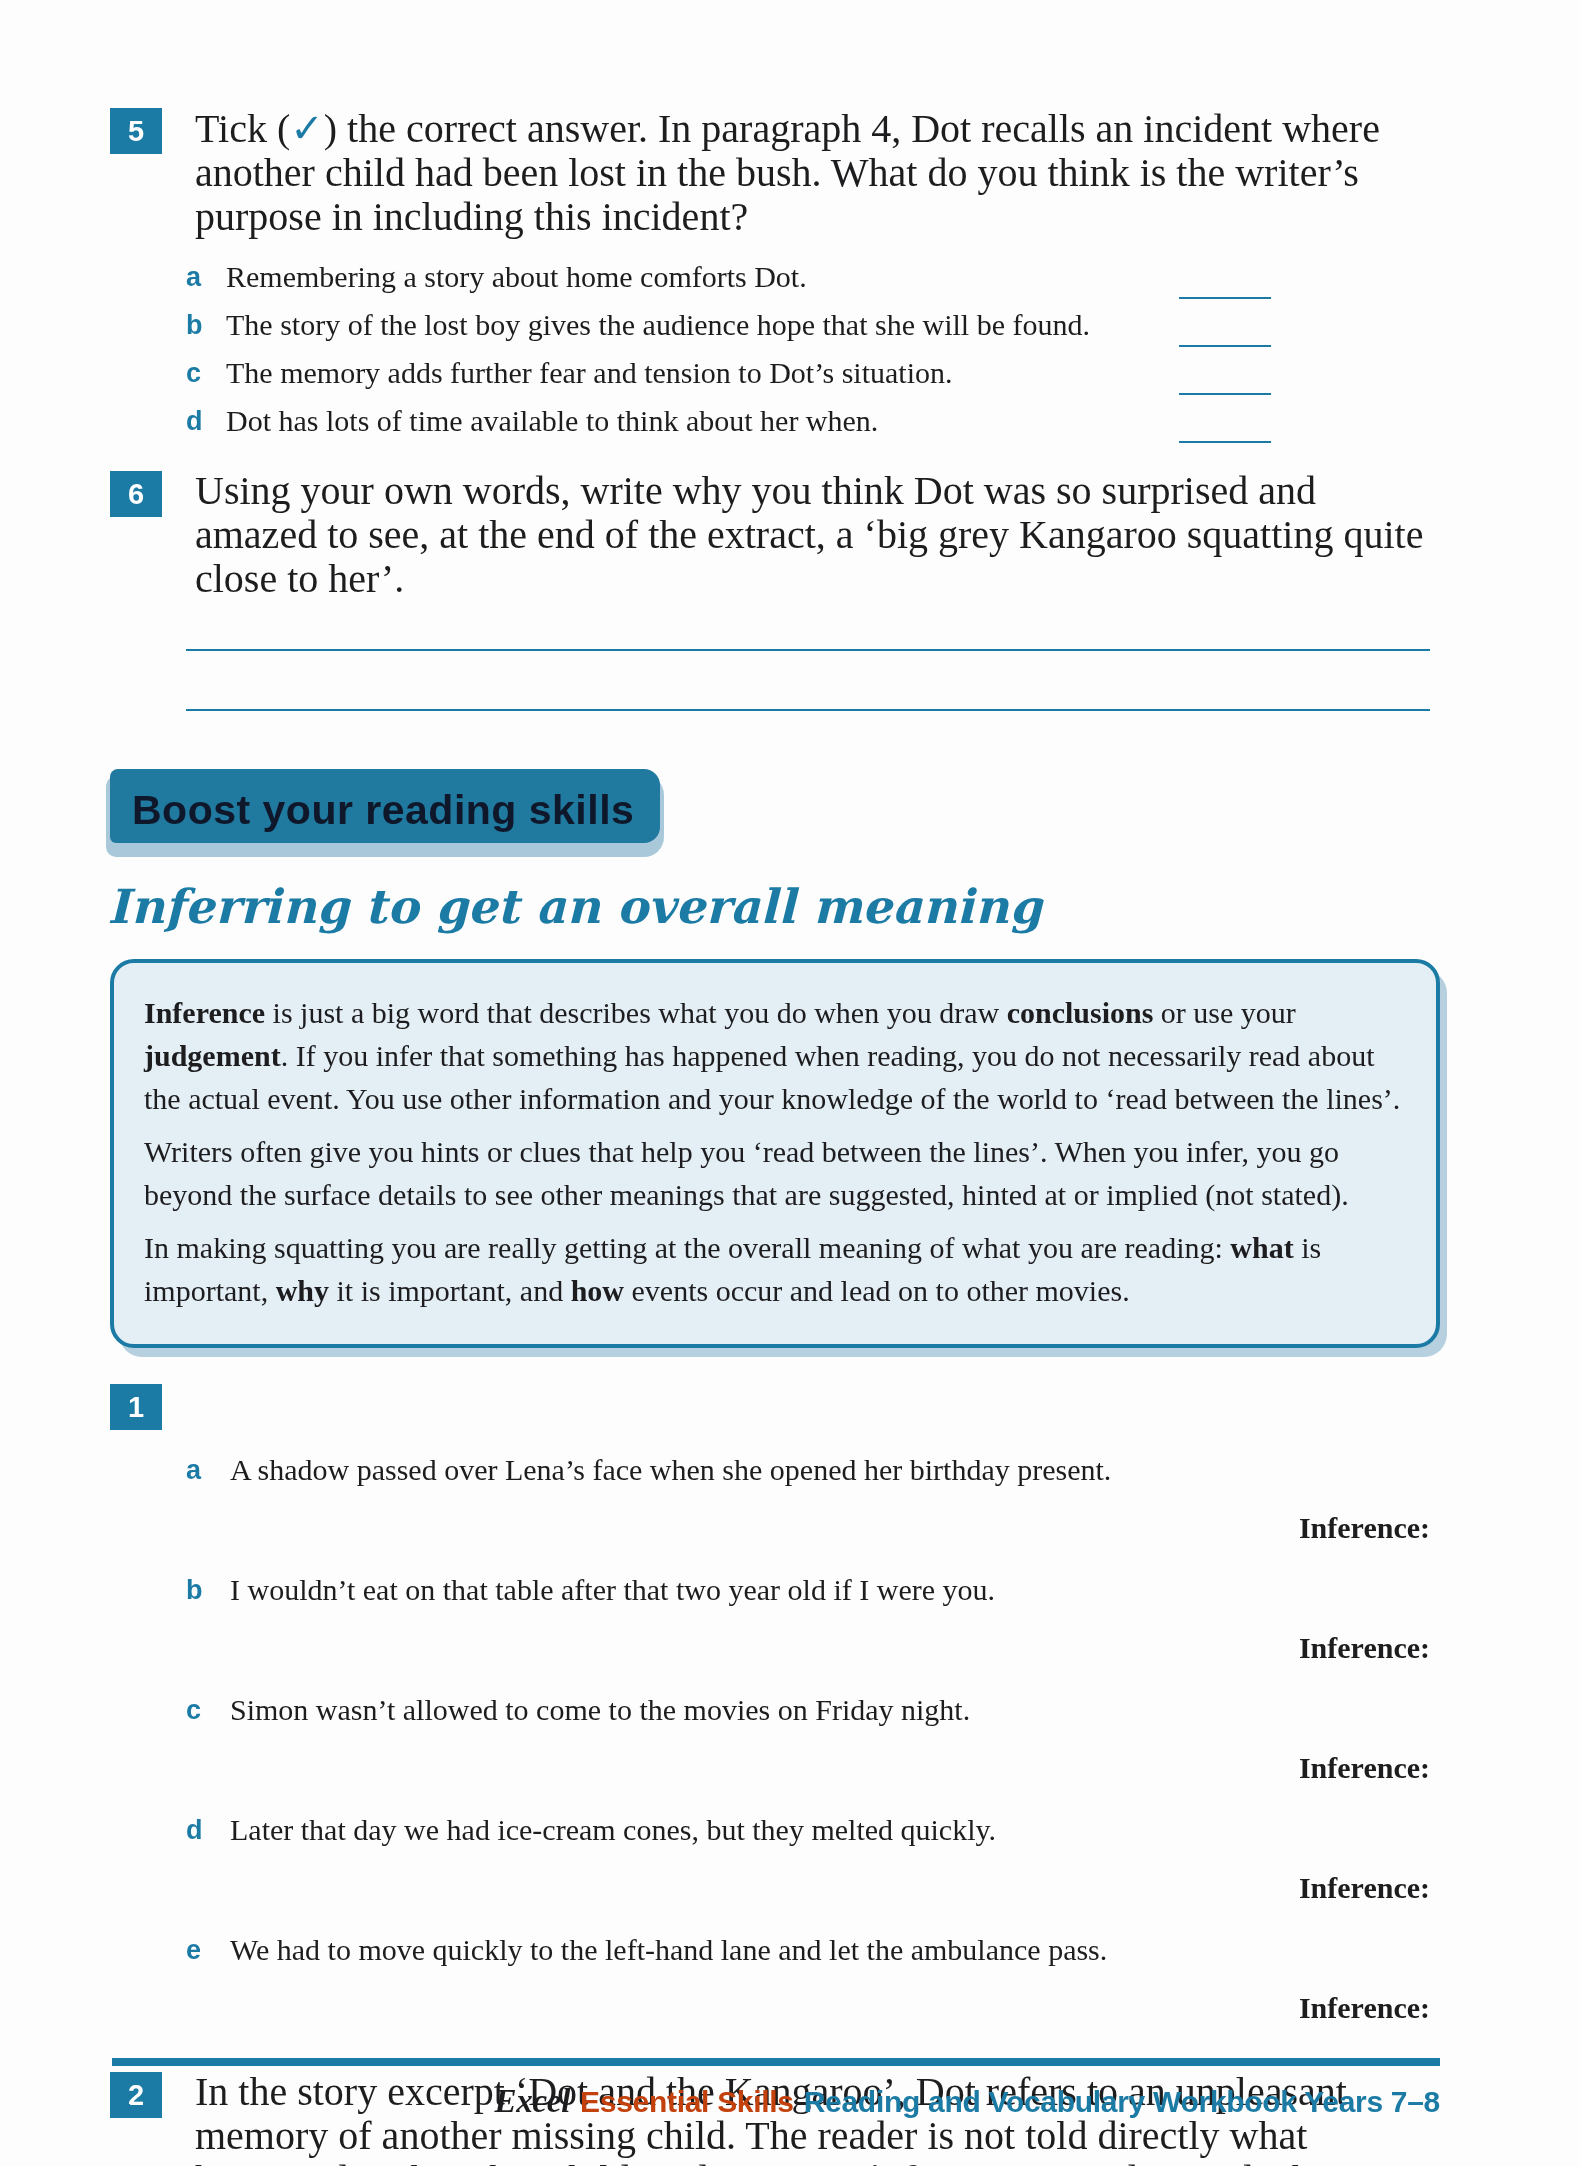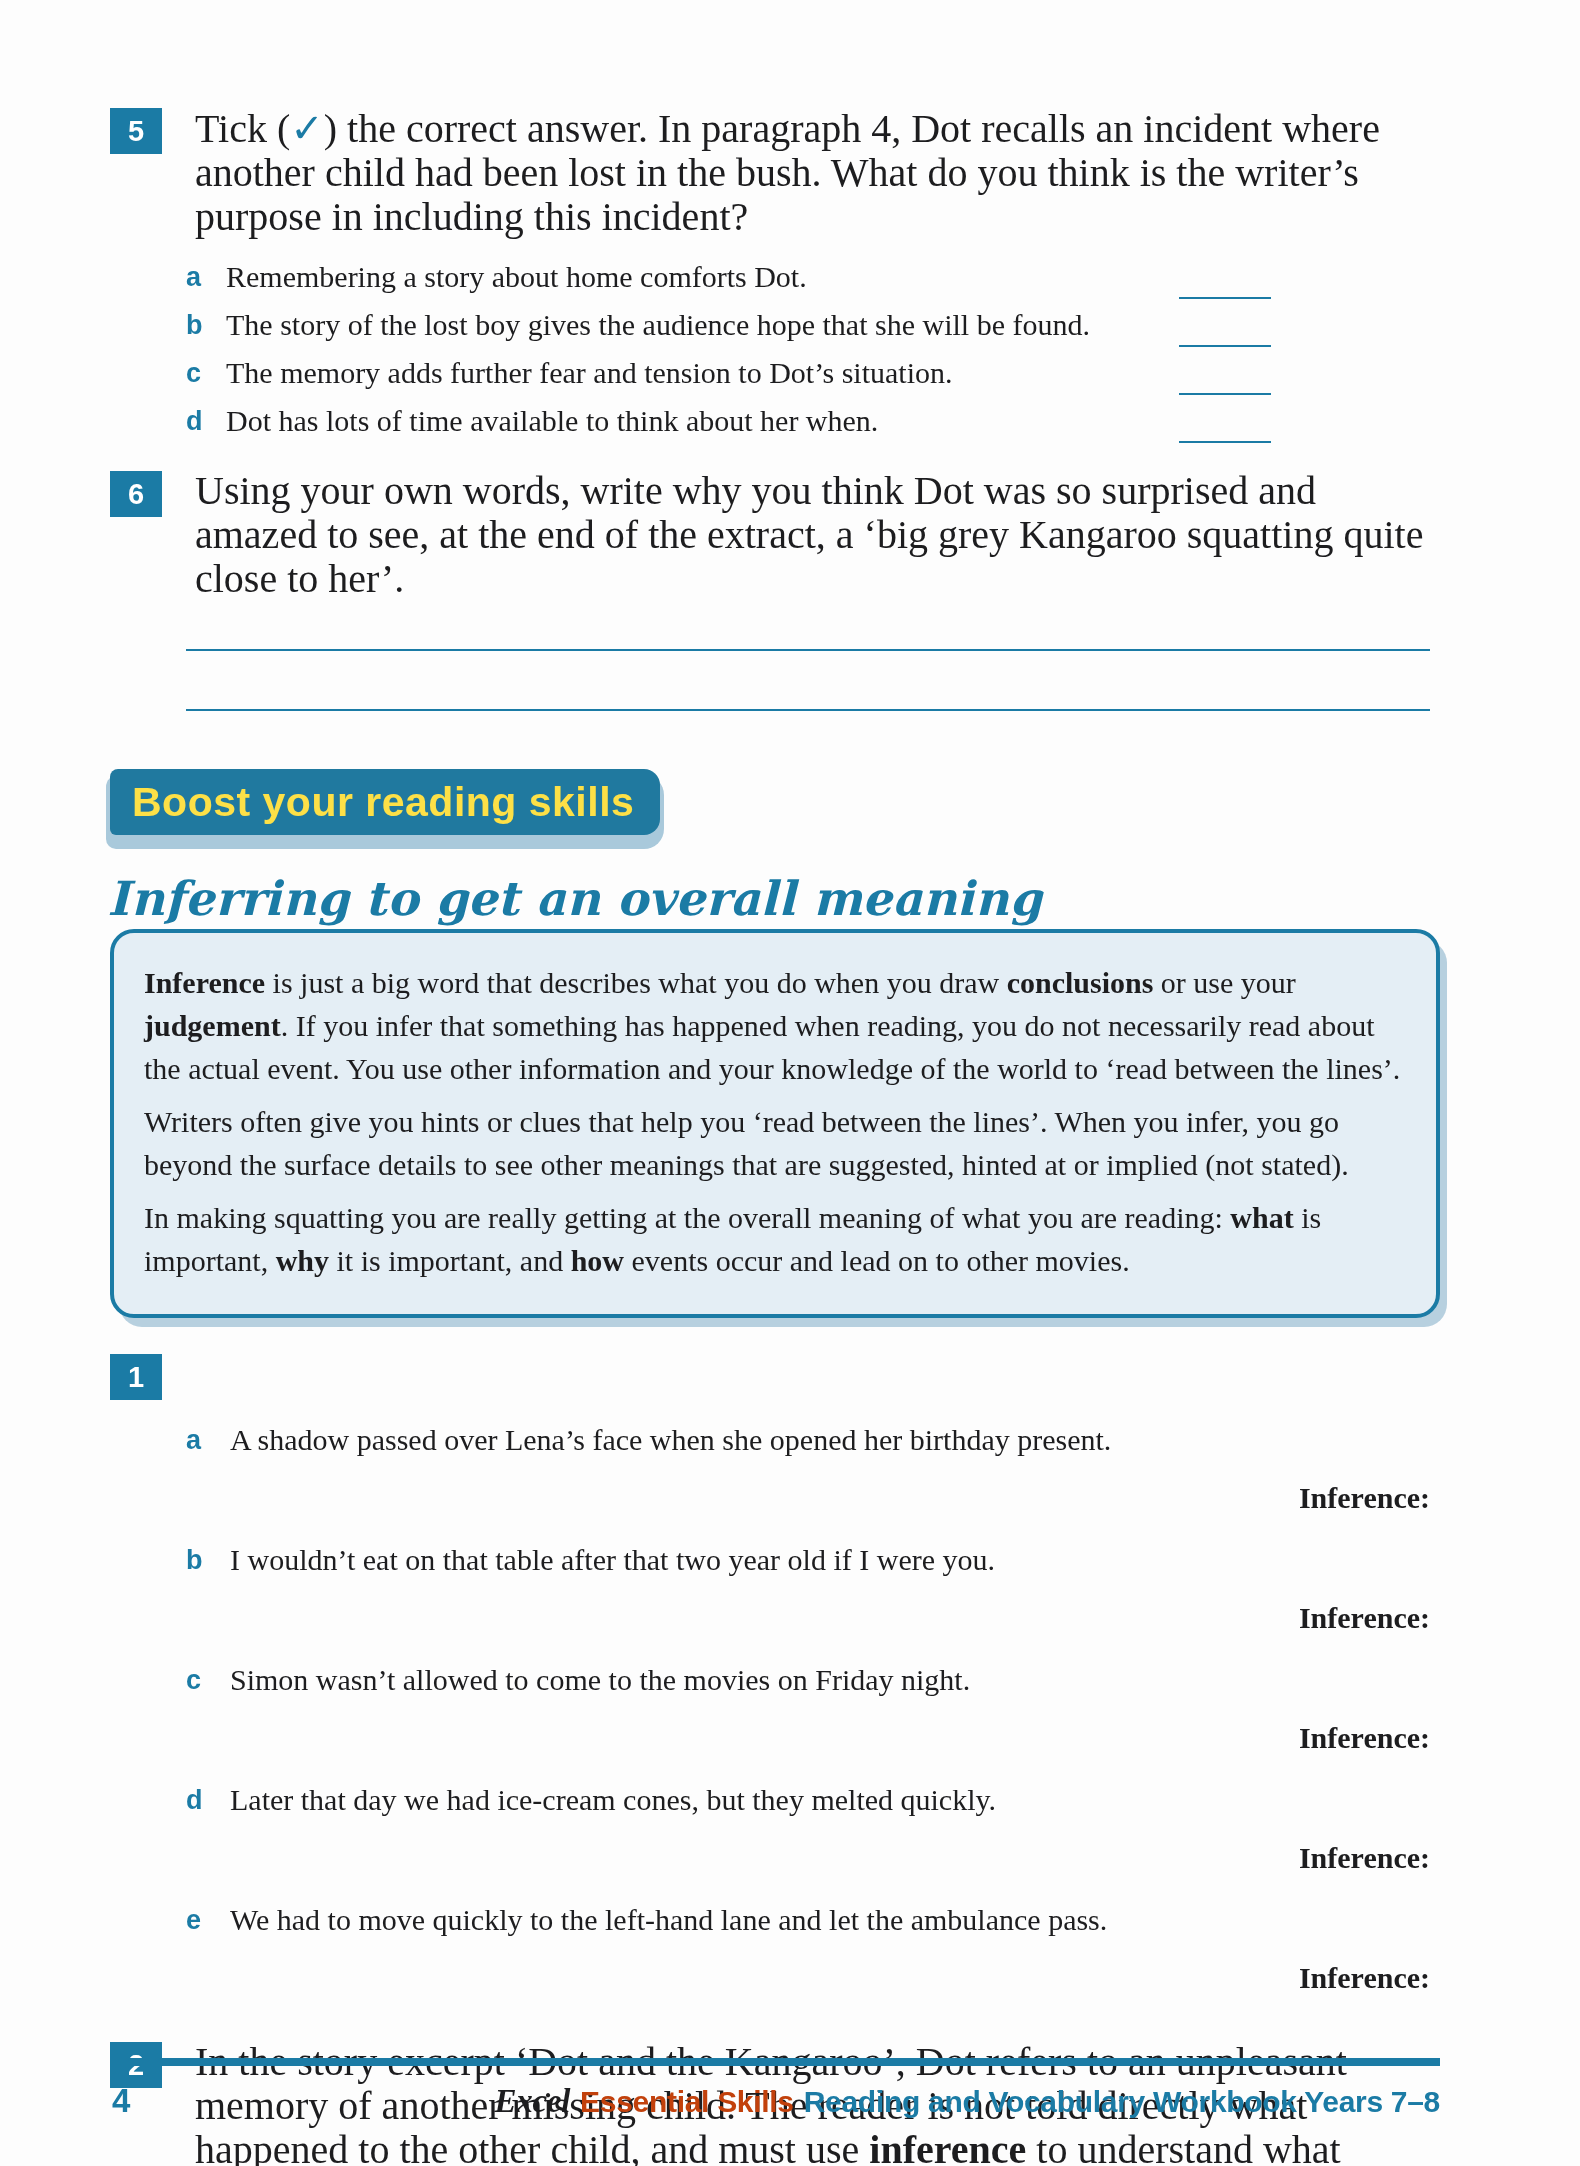--- a/index.html
+++ b/index.html
@@ -46,41 +46,42 @@
   
   .write-line{margin-left:76px;width:1244px;border-top:2px solid var(--teal);height:0;}
   .write-line.first{margin-top:48px;}
   .write-line.second{margin-top:58px;}
 
   
   .banner{
     display:inline-block;
     margin:58px 0 0 0;
     background:var(--banner);
-    color:#fde047;
+    color:#0f172a;
     font-family:"Liberation Sans",sans-serif;font-weight:bold;font-size:41px;
-    line-height:66px;padding:0 26px 0 22px;
+    line-height:66px;padding:8px 26px 0 22px;
     border-radius:8px 16px 16px 6px;
     box-shadow:0 10px 0 4px var(--banner-shadow);
     letter-spacing:.5px;
   }
 
   
   .script-heading{
     margin-top:34px;
     font-family:"DejaVu Serif",serif;
     font-style:italic;font-weight:600;
     font-size:47px;line-height:60px;
     color:var(--teal);
     transform:skewX(-3deg);
     transform-origin:left bottom;
   }
 
   
   .info-box{
+    margin-top:22px;
     width:1330px;
     background:var(--info-bg);
     border:4px solid var(--teal);
     border-radius:24px;
     box-shadow:8px 10px 0 -1px var(--info-shadow);
     padding:18px 34px 22px 30px;
   }
   .info-box p{font-size:30px;line-height:43px;margin:10px 0;}
 
   .lead{margin-top:52px;font-size:30px;line-height:44px;}

